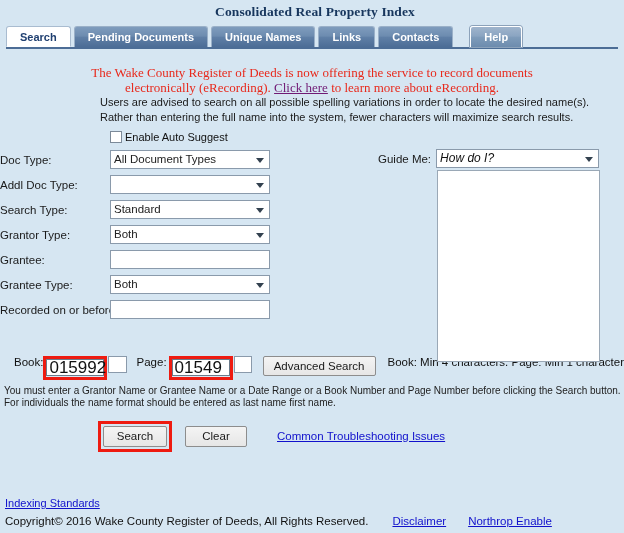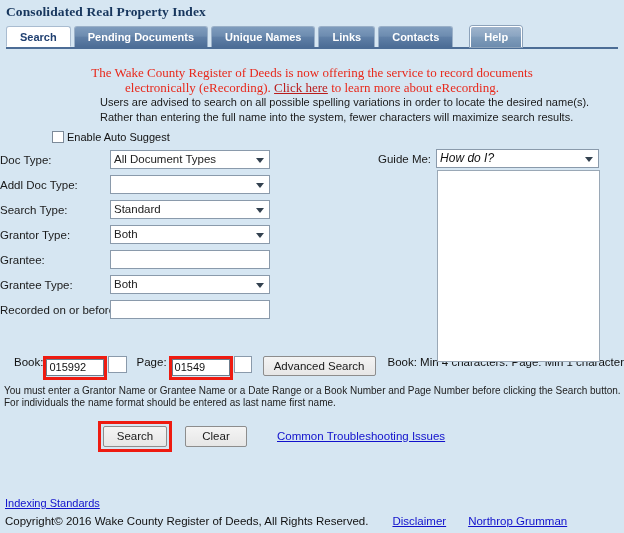--- a/index.html
+++ b/index.html
@@ -19,20 +19,21 @@
   }
 
   
   #app-title {
     font-family: "Liberation Serif", serif;
     font-weight: bold;
     font-size: 13.5px;
     color: #17365d;
     padding: 4px 0 0 6px;
     letter-spacing: 0.1px;
+    text-align: center;
   }
 
   
   #tab-bar {
     position: relative;
     height: 23px;
     margin-top: 4px;
     padding-left: 6px;
     display: flex;
     align-items: flex-end;
@@ -82,34 +83,34 @@
   
   #notice {
     color: #e8291c;
     font-family: "Liberation Serif", serif;
     font-size: 13px;
     line-height: 15px;
     text-align: center;
     padding: 8px 58px 0 58px;
   }
   #notice a {
-    color: #b91c1c;
+    color: #701a75;
   }
 
   
   .advisory {
     font-size: 11px;
     line-height: 14.5px;
     color: #1a1a1a;
     padding-left: 100px;
   }
 
   
   #auto-suggest-row {
-    padding-left: 52px;
+    padding-left: 110px;
     margin-top: 7px;
     display: flex;
     align-items: center;
     gap: 3px;
   }
   .chk {
     width: 12px;
     height: 12px;
     background: #ffffff;
     border: 1px solid #7c8a99;
@@ -224,21 +225,21 @@
     line-height: 0;
     box-sizing: content-box;
   }
   .bp-input {
     width: 58px;
     height: 17px;
     background: #ffffff;
     border: 1px solid #6b7c8c;
     box-sizing: border-box;
     font-family: "Liberation Sans", sans-serif;
-    font-size: 11px;
+    font-size: 17px;
     padding: 0 2px;
     line-height: 15px;
     display: inline-block;
     vertical-align: middle;
     cursor: text;
   }
   .bp-input2 {
     width: 43px;
     height: 17px;
     background: #ffffff;
@@ -465,15 +466,15 @@
     <a class="link" id="troubleshoot-link">Common Troubleshooting Issues</a>
   </div>
 
 </div>
 
 <div id="footer">
   <a class="link" id="indexing-standards">Indexing Standards</a>
   <div id="copyright-row">
     <span id="copyright-text">Copyright© 2016 Wake County Register of Deeds, All Rights Reserved.</span>
     <a class="link" id="disclaimer-link">Disclaimer</a>
-    <a class="link" id="ng-link">Northrop Grumman</a>
+    <a class="link" id="ng-link">Northrop Enable</a>
   </div>
 </div>
 
 </body></html>

